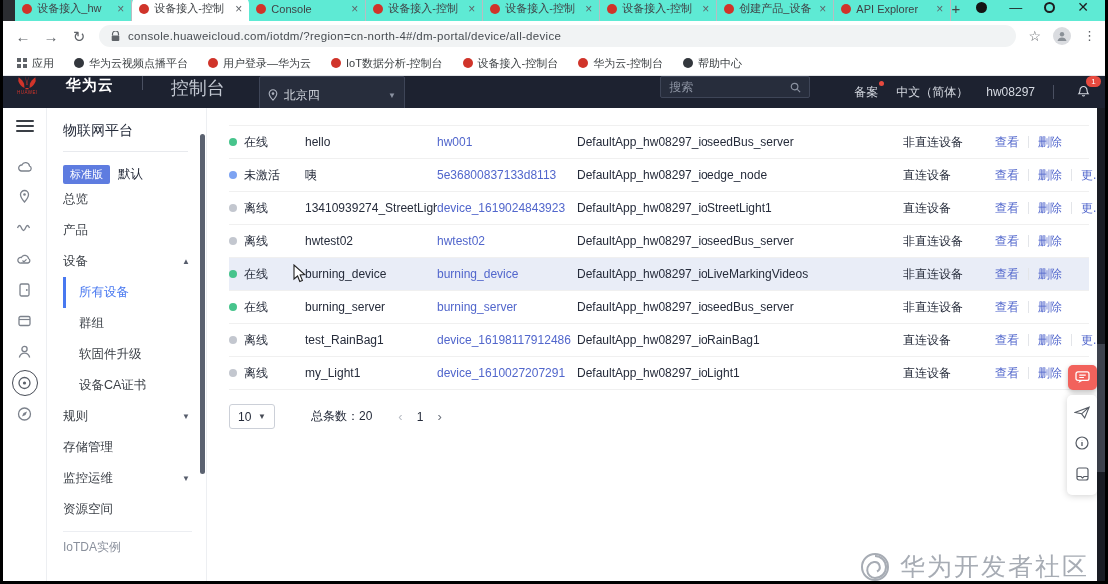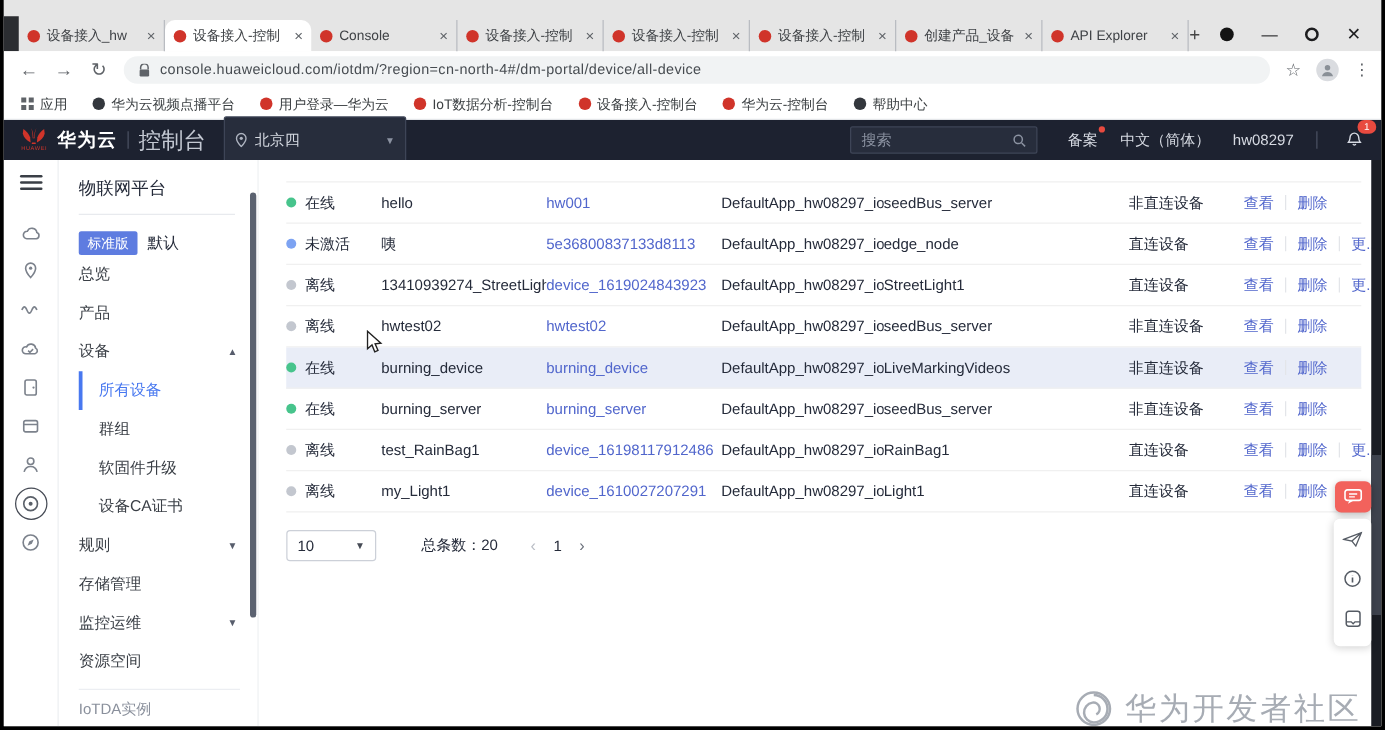--- a/index.html
+++ b/index.html
@@ -2,21 +2,21 @@
 <html><head>
 <meta charset="utf-8">
 <style>
   *{margin:0;padding:0;box-sizing:border-box}
   html,body{width:1108px;height:584px;overflow:hidden}
   body{font-family:"Liberation Sans","DejaVu Sans",sans-serif;background:#000}
   .screen{position:relative;width:1108px;height:584px;background:#000}
   .inner{position:absolute;left:3px;right:3px;top:0;bottom:3px;background:#fff;display:flex;flex-direction:column;overflow:hidden}
 
   
-  .tabstrip{height:41px;background:#e5e5e5;display:flex;align-items:flex-end}
+  .tabstrip{height:21px;background:#5eead4;display:flex;align-items:flex-end}
   .tab-corner{width:36px;height:28px;background:#2b2d31}
   .tab{position:relative;width:117px;height:25px;display:flex;align-items:center;padding:0 7px;font-size:11px;color:#3f4246;border-right:1px solid #b9bcc1}
   .tab.active{background:#fff;border-radius:8px 8px 0 0;border-right:none}
   .fav{width:10px;height:10px;border-radius:50%;background:#d0342a;flex:none;margin-right:5px}
   .tab-t{flex:1;white-space:nowrap;overflow:hidden}
   .tab-x{margin-left:4px;color:#5f6368;font-size:12px;line-height:1}
   .newtab{width:26px;height:25px;display:flex;align-items:center;justify-content:center;color:#444;font-size:15px}
   .winctl{margin-left:auto;display:flex;align-items:center;gap:22px;padding:0 16px;height:28px;color:#1d1d1f}
   .rec-dot{width:11px;height:11px;border-radius:50%;background:#141414}
   .min-g{font-size:13px;line-height:1}
@@ -36,21 +36,21 @@
   .bm-ic{width:10px;height:10px;border-radius:50%;flex:none}
   .bm-ic.red{background:#d0342a}
   .bm-ic.dark{background:#33373d}
   .bm-ic.grid{border-radius:0;background:
       linear-gradient(#5f6368,#5f6368) 0 0/4px 4px no-repeat,
       linear-gradient(#5f6368,#5f6368) 6px 0/4px 4px no-repeat,
       linear-gradient(#5f6368,#5f6368) 0 6px/4px 4px no-repeat,
       linear-gradient(#5f6368,#5f6368) 6px 6px/4px 4px no-repeat}
 
   
-  .chead{height:32px;background:#1d2230;display:flex;align-items:center;padding:0 14px;gap:8px;color:#dfe2e8;flex:none}
+  .chead{height:32px;background:#1d2230;display:flex;padding:0 14px;gap:28px;color:#dfe2e8;flex:none}
   .logo-wrap{display:flex;flex-direction:column;align-items:center;line-height:1}
   .logo-sub{font-size:4.5px;color:#d0342a;letter-spacing:.5px;margin-top:1px}
   .brand{font-size:15px;font-weight:bold;color:#fff;letter-spacing:1px}
   .hsep{width:1px;height:14px;background:#4a5061}
   .hlink{font-size:18px;color:#c3c8d2}
   .region{width:146px;height:38px;background:#272d3c;border:1px solid #3e4557;border-radius:2px;display:flex;align-items:center;padding:0 8px;gap:6px;font-size:12px;color:#d6dae2;margin-left:6px}
   .region .rcaret{margin-left:auto;font-size:8px;color:#8b92a1}
   .hsearch{margin-left:auto;width:150px;height:22px;background:#272d3c;border:1px solid #3e4557;border-radius:2px;display:flex;align-items:center;padding:0 8px;font-size:12px;color:#8b92a1}
   .hsearch svg{margin-left:auto}
   .hmenu{display:flex;align-items:center;gap:18px;font-size:12px;color:#d6dae2;margin-left:16px}
@@ -89,21 +89,21 @@
   .dot.online{background:#47c48c}
   .dot.offline{background:#c3c7cf}
   .dot.inactive{background:#7da3f2}
   .c-name,.c-space,.c-prod{white-space:nowrap;overflow:hidden}
   .link{color:#5166cc;white-space:nowrap;overflow:hidden}
   .ops{display:flex;align-items:center;gap:9px}
   .op{color:#5166cc;white-space:nowrap}
   .op-sep{width:1px;height:12px;background:#e3e5e9}
 
   .pager{display:flex;align-items:center;margin-top:14px;font-size:12px;color:#252b3a}
-  .psel{width:72px;height:25px;border:1px solid #ccd0d8;border-radius:3px;display:flex;align-items:center;justify-content:space-between;padding:0 8px;background:#fff}
+  .psel{width:46px;height:25px;border:1px solid #ccd0d8;border-radius:3px;display:flex;align-items:center;justify-content:space-between;padding:0 8px;background:#fff}
   .psel .pcaret{font-size:8px;color:#464b55}
   .ptotal{margin-left:36px}
   .parrow{color:#b9bdc5;font-size:13px}
   .parrow.next{color:#6b717c}
   .pnum{margin:0 14px}
   .pprev{margin-left:26px}
 
   .float-rail{position:absolute;right:7px;top:257px;width:32px;display:flex;flex-direction:column;align-items:center;z-index:5}
   .fr-red{width:29px;height:25px;background:#f2625c;border-radius:5px;display:flex;align-items:center;justify-content:center;box-shadow:0 2px 5px rgba(0,0,0,.25)}
   .fr-card{margin-top:5px;width:30px;background:#fff;border-radius:5px;box-shadow:0 1px 7px rgba(0,0,0,.18);display:flex;flex-direction:column;align-items:center;gap:13px;padding:10px 0}

